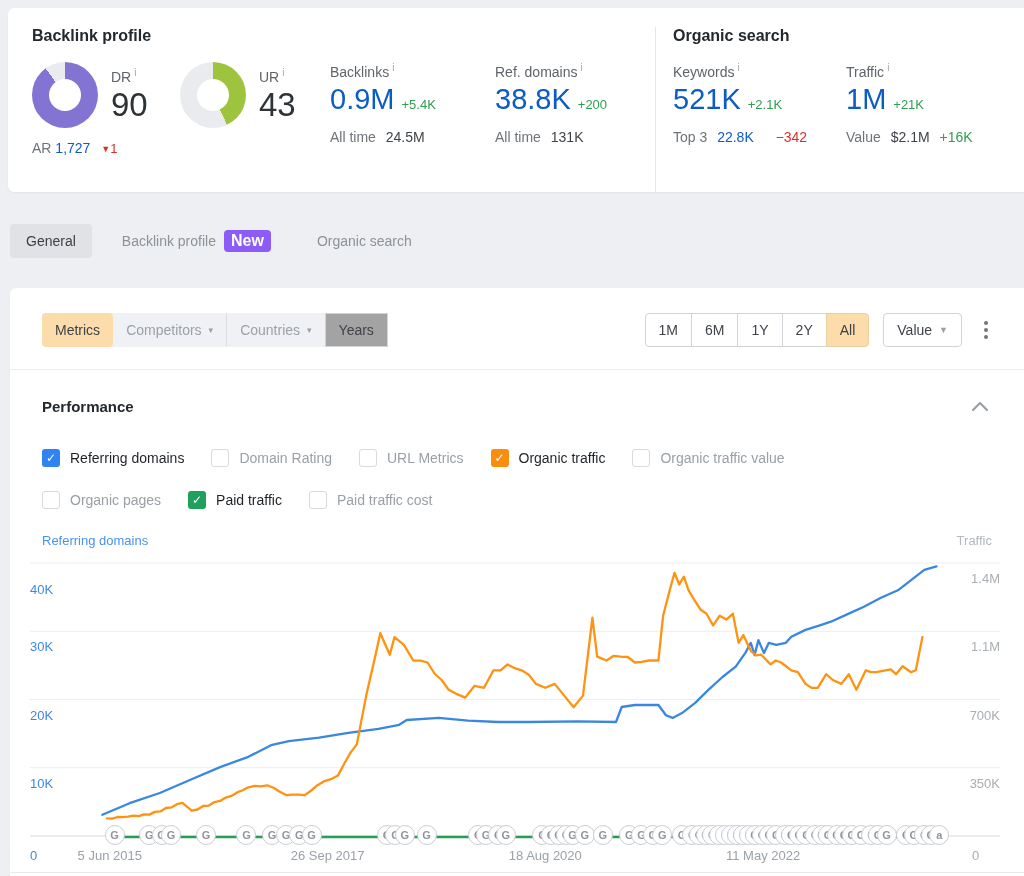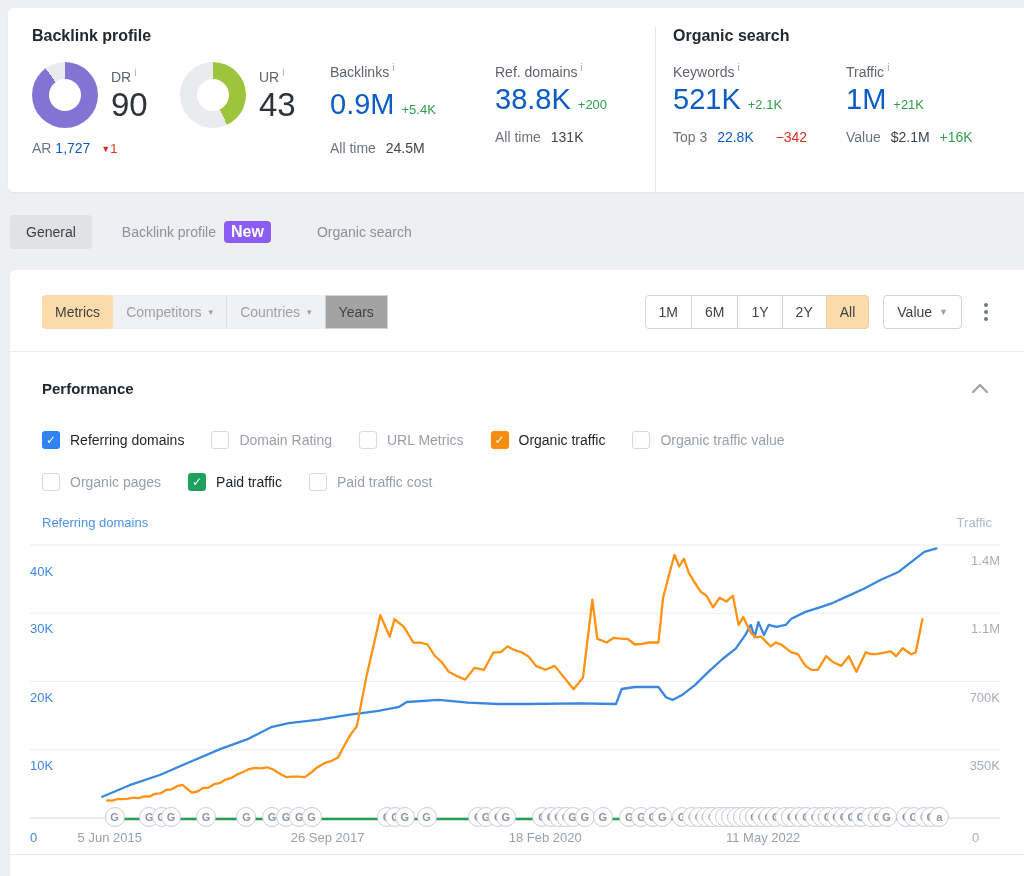--- a/index.html
+++ b/index.html
@@ -29,25 +29,25 @@
   .sub-line .blue { color:#0d5cc8; margin-left:6px; }
   .sub-line .green { color:#2f9e4f; margin-left:6px; }
   .sub-line .red { color:#d93025; margin-left:18px; }
   .ar-line { font-size:14px; color:#6e737a; margin-top:12px; }
   .ar-line .blue { color:#0d5cc8; }
   .ar-line .down { color:#d93025; font-size:13px; margin-left:7px; }
   .ar-line .down .tri { font-size:9px; vertical-align:1px; }
   .left-sec { display:flex; flex-direction:column; }
   .right-sec { border-left:1px solid #e4e6e9; padding-left:17px; margin-left:15px; }
   .col-dr { width:148px; } .col-ur { width:150px; }
-  .col-bl { width:165px;justify-content:space-between; } .col-rd { width:145px; }
+  .col-bl { width:165px; } .col-rd { width:145px; }
   .col-kw { width:173px; } .col-tr { width:165px; }
 
   
-  .tabs-row { margin-left:10px; height:78px; display:flex; align-items:center; padding-top:2px; }
+  .tabs-row { margin-left:10px; height:96px; display:flex; align-items:center; padding-top:2px; }
   .tab { display:flex; align-items:center; padding:9px 16px; border-radius:4px;
     font-size:14px; color:#8c9298; cursor:pointer; margin-right:14px; }
   .tab.active { background:#e0e2e6; color:#3b3f44; }
   .new-badge { background:#8b5cf6; color:#fff; font-size:16px; font-weight:700;
     border-radius:4px; padding:2px 7px; margin-left:8px; }
 
   
   .main-card { margin-left:10px; height:606px; border-radius:6px 0 0 0; }
   .toolbar { display:flex; justify-content:space-between; align-items:center;
     padding:25px 32px 22px 32px; border-bottom:1px solid #ecedef; }
@@ -309,21 +309,21 @@
       <div class="ytick left" style="top: 79.25px;">30K</div>
       <div class="ytick left" style="top: 147.5px;">20K</div>
       <div class="ytick left" style="top: 215.75px;">10K</div>
       <div class="ytick right" style="top: 11px;">1.4M</div>
       <div class="ytick right" style="top: 79.25px;">1.1M</div>
       <div class="ytick right" style="top: 147.5px;">700K</div>
       <div class="ytick right" style="top: 215.75px;">350K</div>
       <div class="xtick zero-left" style="left: 20px;">0</div>
       <div class="xtick" style="left: 99.796px;">5 Jun 2015</div>
       <div class="xtick" style="left: 317.552px;">26 Sep 2017</div>
-      <div class="xtick" style="left: 535.309px;">18 Feb 2020</div>
+      <div class="xtick" style="left: 535.309px;">18 Aug 2020</div>
       <div class="xtick" style="left: 753.065px;">11 May 2022</div>
       <div class="xtick zero-right" style="left: 962px;">0</div>
       <div class="g-badge" style="left: 94.5094px;">G</div>
       <div class="g-badge" style="left: 129.388px;">G</div>
       <div class="g-badge" style="left: 141.643px;">G</div>
       <div class="g-badge" style="left: 151.069px;">G</div>
       <div class="g-badge" style="left: 185.948px;">G</div>
       <div class="g-badge" style="left: 226.483px;">G</div>
       <div class="g-badge" style="left: 251.935px;">G</div>
       <div class="g-badge" style="left: 266.075px;">G</div>

